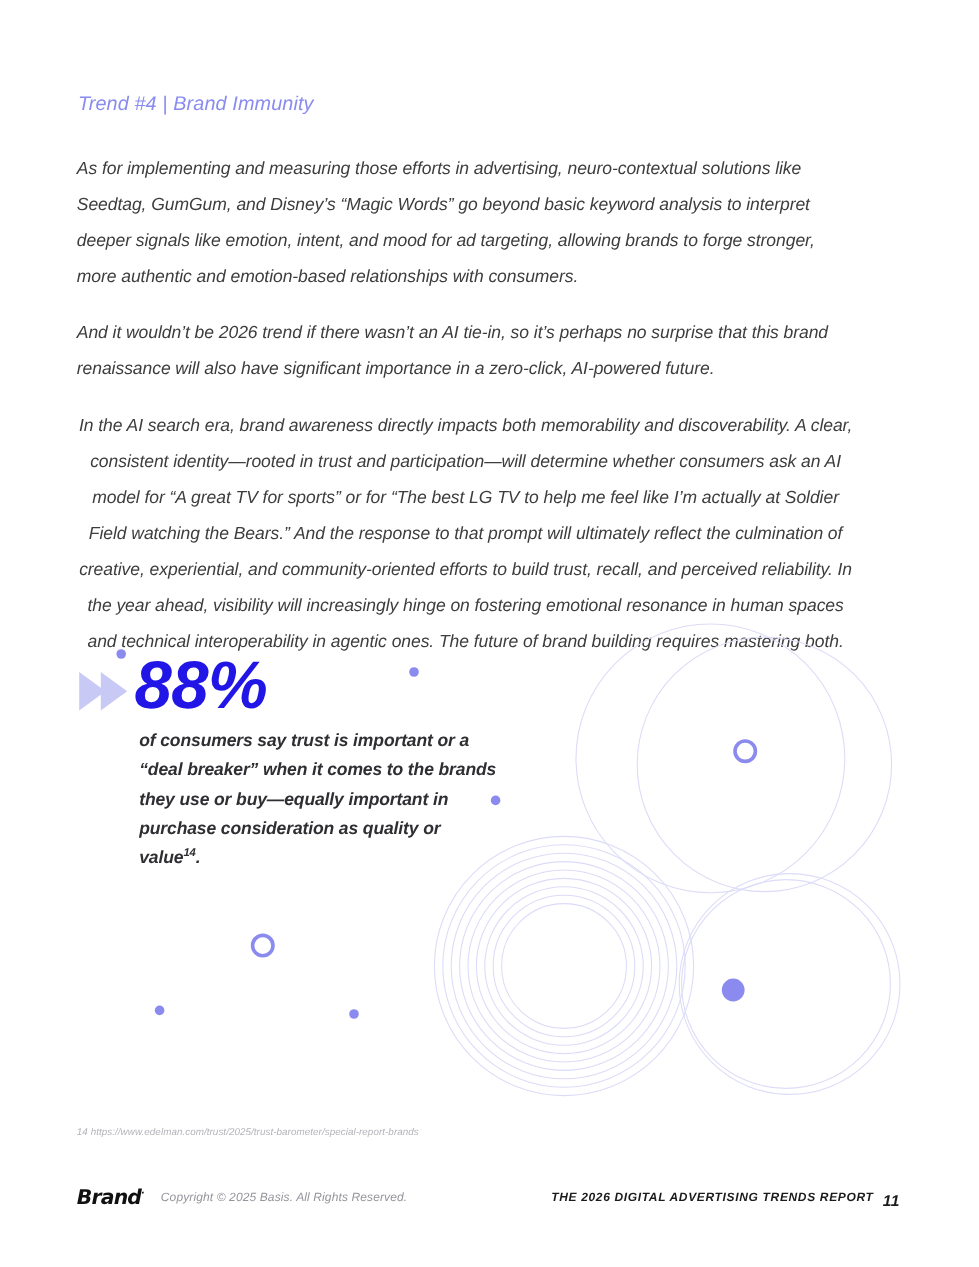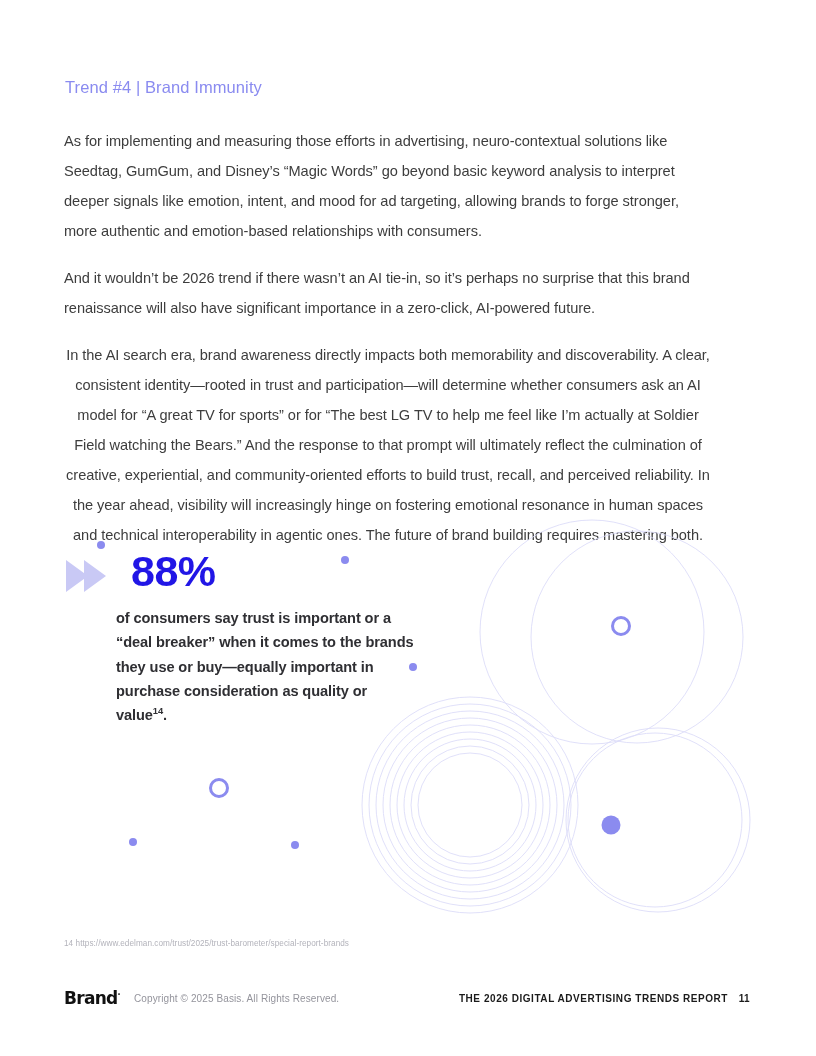--- a/index.html
+++ b/index.html
@@ -14,20 +14,21 @@
     font-family: "Liberation Sans", sans-serif;
     color: #3b3b3b;
     overflow: hidden;
   }
 
   .page {
     position: absolute;
     inset: 0;
     width: 816px;
     height: 1056px;
+    font-style: italic;
   }
 
   
   .trend-heading {
     position: absolute;
     left: 65px;
     top: 78px;
     font-size: 16.5px;
     font-weight: 400;
     letter-spacing: 0.1px;
@@ -61,23 +62,23 @@
   }
   .chevrons {
     position: absolute;
     left: 0px;
     top: 8px;
     width: 48px;
     height: 40px;
   }
   .stat-number {
     position: absolute;
-    left: 67px;
+    left: 48px;
     top: 0px;
-    font-size: 43px;
+    font-size: 56px;
     line-height: 46px;
     font-weight: 700;
     color: #2116e6;
     letter-spacing: -0.5px;
   }
   .stat-text {
     position: absolute;
     left: 52px;
     top: 58px;
     width: 300px;
@@ -147,21 +148,21 @@
     font-size: 10px;
     font-weight: 700;
     letter-spacing: 0.55px;
     color: #1b1b1b;
     white-space: nowrap;
   }
   .footer-page {
     position: absolute;
     right: 66px;
     top: 993px;
-    font-size: 10px;
+    font-size: 13px;
     font-weight: 700;
     letter-spacing: 0.4px;
     color: #1b1b1b;
   }
 </style>
 </head>
 <body>
 
 <div class="page">
 

